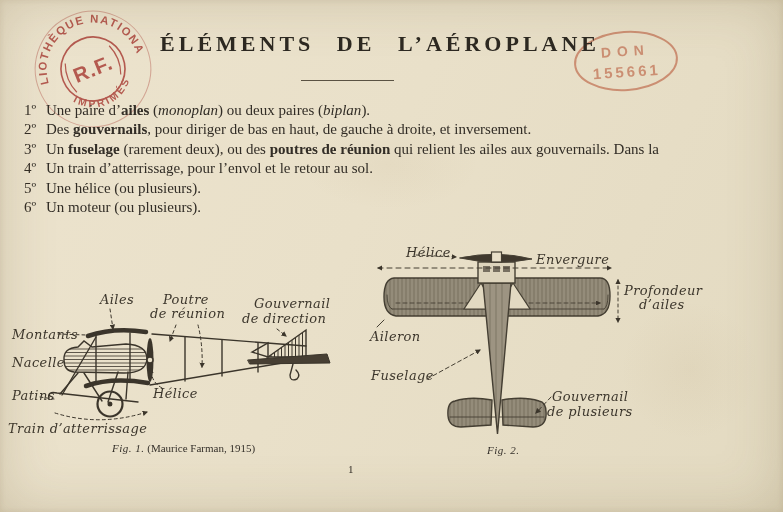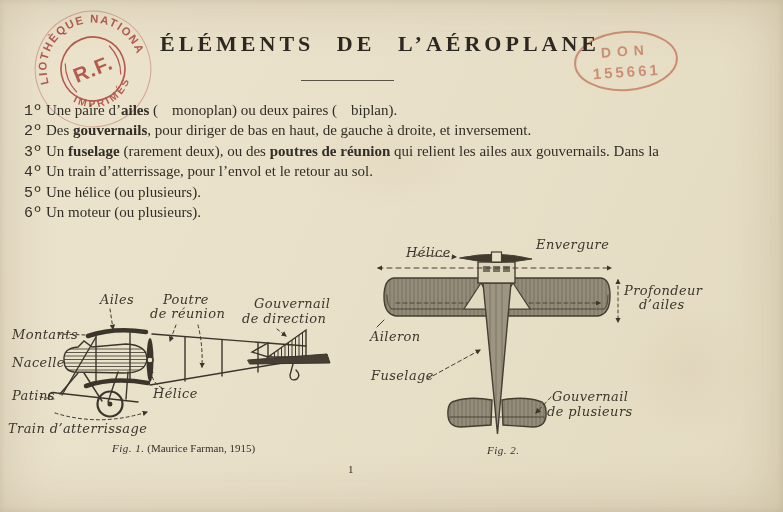--- a/index.html
+++ b/index.html
@@ -16,23 +16,23 @@
   .stain.s1{left:300px;top:120px;width:180px;height:90px;background:radial-gradient(ellipse at center,rgba(150,120,70,.05),rgba(150,120,70,0) 70%);}
   .stain.s2{left:620px;top:300px;width:140px;height:140px;background:radial-gradient(ellipse at center,rgba(150,120,70,.06),rgba(150,120,70,0) 70%);}
 
   .title{
     position:absolute;left:140px;top:31px;width:460px;text-align:right;
     font-size:22px;font-weight:700;letter-spacing:4px;word-spacing:13px;color:#2d2922;
   }
   .title-rule{position:absolute;left:301px;top:80px;width:93px;height:1px;background:#5a5243;}
 
   .list{position:absolute;left:24px;top:101px;width:748px;font-size:15px;line-height:19.4px;}
-  .list .marker{display:inline-block;width:22px;font-family:Liberation Mono, monospace;}
+  .list .marker{display:inline-block;width:22px;}
   .list .b{font-weight:700;}
-  .list .i{margin-left:14px;}
+  .list .i{font-style:italic;}
   .list .cont{padding-left:62px;}
 
   .fig-label{
     position:absolute;font-family:"DejaVu Serif",serif;font-style:italic;
     font-size:13px;color:#3c362c;white-space:nowrap;letter-spacing:.4px;
   }
   .caption{position:absolute;font-size:11px;color:#35302a;white-space:nowrap;text-align:center;}
   .caption .figpart{font-style:italic;letter-spacing:.5px;}
 
   .fig-svg{position:absolute;}
@@ -234,21 +234,21 @@
         <path d="M248,42 L248,84" stroke-dasharray="3,3" marker-start="url(#arrF2)" marker-end="url(#arrF2)"></path>
         <path d="M46,17 L86,19" stroke-dasharray="3,3" marker-end="url(#arrF2)"></path>
         <path d="M7,89 L14,82"></path>
         <path d="M57,141 L110,112" stroke-dasharray="4,3" marker-end="url(#arrF2)"></path>
         <path d="M181,159 L166,175" stroke-dasharray="4,3" marker-end="url(#arrF2)"></path>
       </g>
     </g>
   </svg>
 
   <div class="fig-label" style="left:406px;top:245px">Hélice</div>
-  <div class="fig-label" style="left:536px;top:237px">Envergure</div>
+  <div class="fig-label" style="left:536px;top:252px">Envergure</div>
   <div class="fig-label" style="left:624px;top:283px">Profondeur</div>
   <div class="fig-label" style="left:639px;top:297px">d’ailes</div>
   <div class="fig-label" style="left:370px;top:329px">Aileron</div>
   <div class="fig-label" style="left:371px;top:368px">Fuselage</div>
   <div class="fig-label" style="left:552px;top:389px">Gouvernail</div>
   <div class="fig-label" style="left:547px;top:404px">de plusieurs</div>
   <div class="caption" style="left:487px;top:444px">
     <span class="figpart">Fig. 2.</span>
   </div>
 

